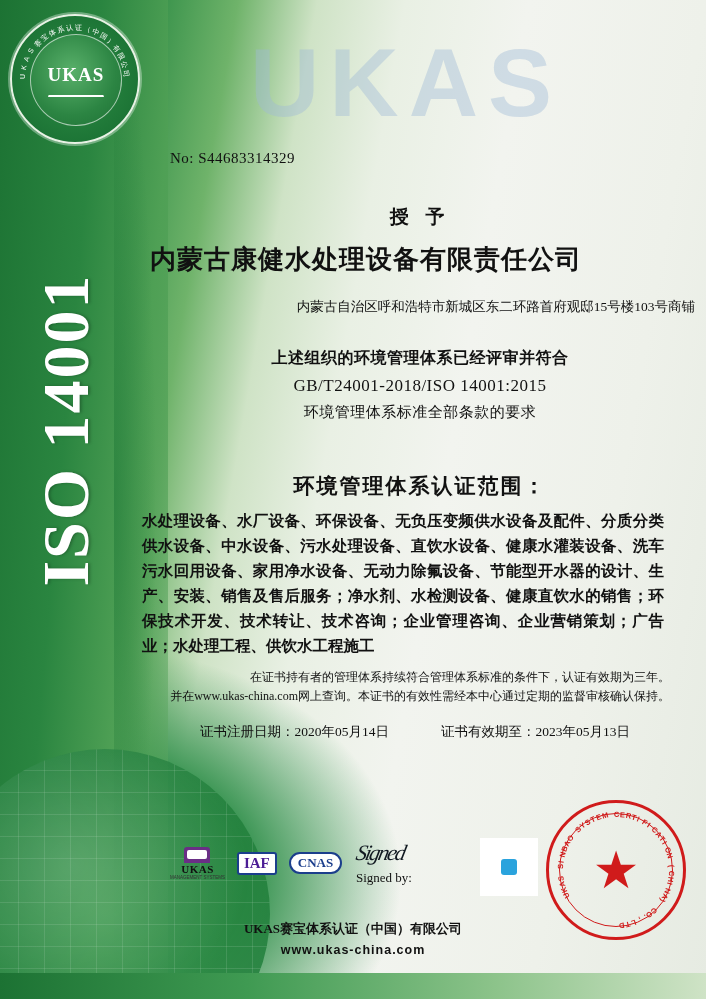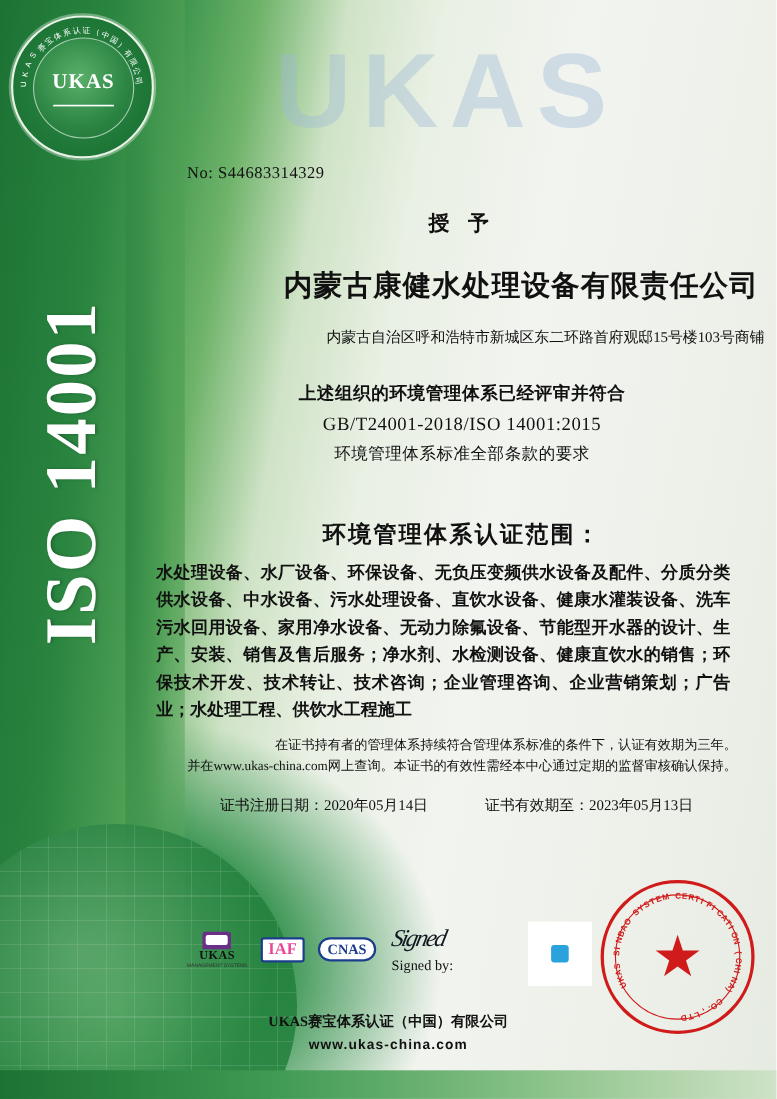--- a/index.html
+++ b/index.html
@@ -73,25 +73,25 @@
   }
   .title{
     position:absolute;left:170px;top:62px;width:520px;text-align:center;
     font-family:"Liberation Serif",serif;font-weight:bold;color:#111;font-size:35px;letter-spacing:2px;
   }
   .no{
     position:absolute;left:170px;top:150px;width:500px;text-align:left;
     font-family:"Liberation Serif",serif;font-size:15px;color:#111;letter-spacing:.5px;
   }
   .award{
-    position:absolute;left:170px;top:190px;width:500px;text-align:center;
+    position:absolute;left:170px;top:204px;width:500px;text-align:center;
     font-family:"Liberation Serif",serif;font-weight:bold;font-size:19px;color:#111;letter-spacing:6px;
   }
   .company{
-    position:absolute;left:150px;top:242px;width:540px;text-align:right;
+    position:absolute;left:150px;top:242px;width:540px;text-align:left;
     font-family:Liberation Serif, serif;font-weight:bold;font-size:26px;color:#111;letter-spacing:1px;
   }
   .address{
     position:absolute;left:150px;top:298px;width:545px;text-align:right;
     font-family:"Liberation Serif",serif;font-size:13.5px;color:#111;
   }
   .stmt{
     position:absolute;left:160px;top:348px;width:520px;text-align:center;color:#111;
     font-family:"Liberation Serif",serif;
   }
@@ -115,21 +115,21 @@
     position:absolute;left:150px;top:723px;width:530px;
     font-family:"Liberation Serif",serif;font-size:13.5px;color:#111;
     display:flex;justify-content:space-between;padding:0 50px;box-sizing:border-box;
   }
   .logos{position:absolute;left:170px;top:838px;width:180px;height:50px;display:flex;align-items:center;gap:12px;}
   .mini{display:flex;flex-direction:column;align-items:center;}
   .mini .crown{width:26px;height:16px;background:#6a2f86;border-radius:3px 3px 0 0;position:relative;}
   .mini .crown:before{content:"";position:absolute;left:3px;top:3px;width:20px;height:9px;background:#fff;border-radius:2px;}
   .mini b{font-size:11px;font-family:"Liberation Serif",serif;color:#111;letter-spacing:.5px;}
   .mini small{font-size:4.5px;color:#333;}
-  .iafbox{border:2px solid #1b3e8c;padding:1px 5px;border-radius:3px;color:#ec4899;font-weight:bold;font-size:15px;font-family:"Liberation Serif",serif;background:#fff;}
+  .iafbox{border:2px solid #1b3e8c;padding:1px 5px;border-radius:3px;color:#4c1d95;font-weight:bold;font-size:15px;font-family:"Liberation Serif",serif;background:#fff;}
   .cnasbox{border:2px solid #1b3e8c;border-radius:12px;padding:1px 7px;color:#1b3e8c;font-weight:bold;font-size:13px;font-family:"Liberation Serif",serif;background:#fff;}
   .signature{
     position:absolute;left:356px;top:840px;width:120px;
     font-family:"Liberation Serif",serif;font-size:13px;color:#111;
   }
   .signature .ink{
     height:30px;font-family:"Liberation Serif",serif;font-style:italic;font-size:22px;color:#101820;
     transform:skewX(-12deg);letter-spacing:-2px;
   }
   .qr{

